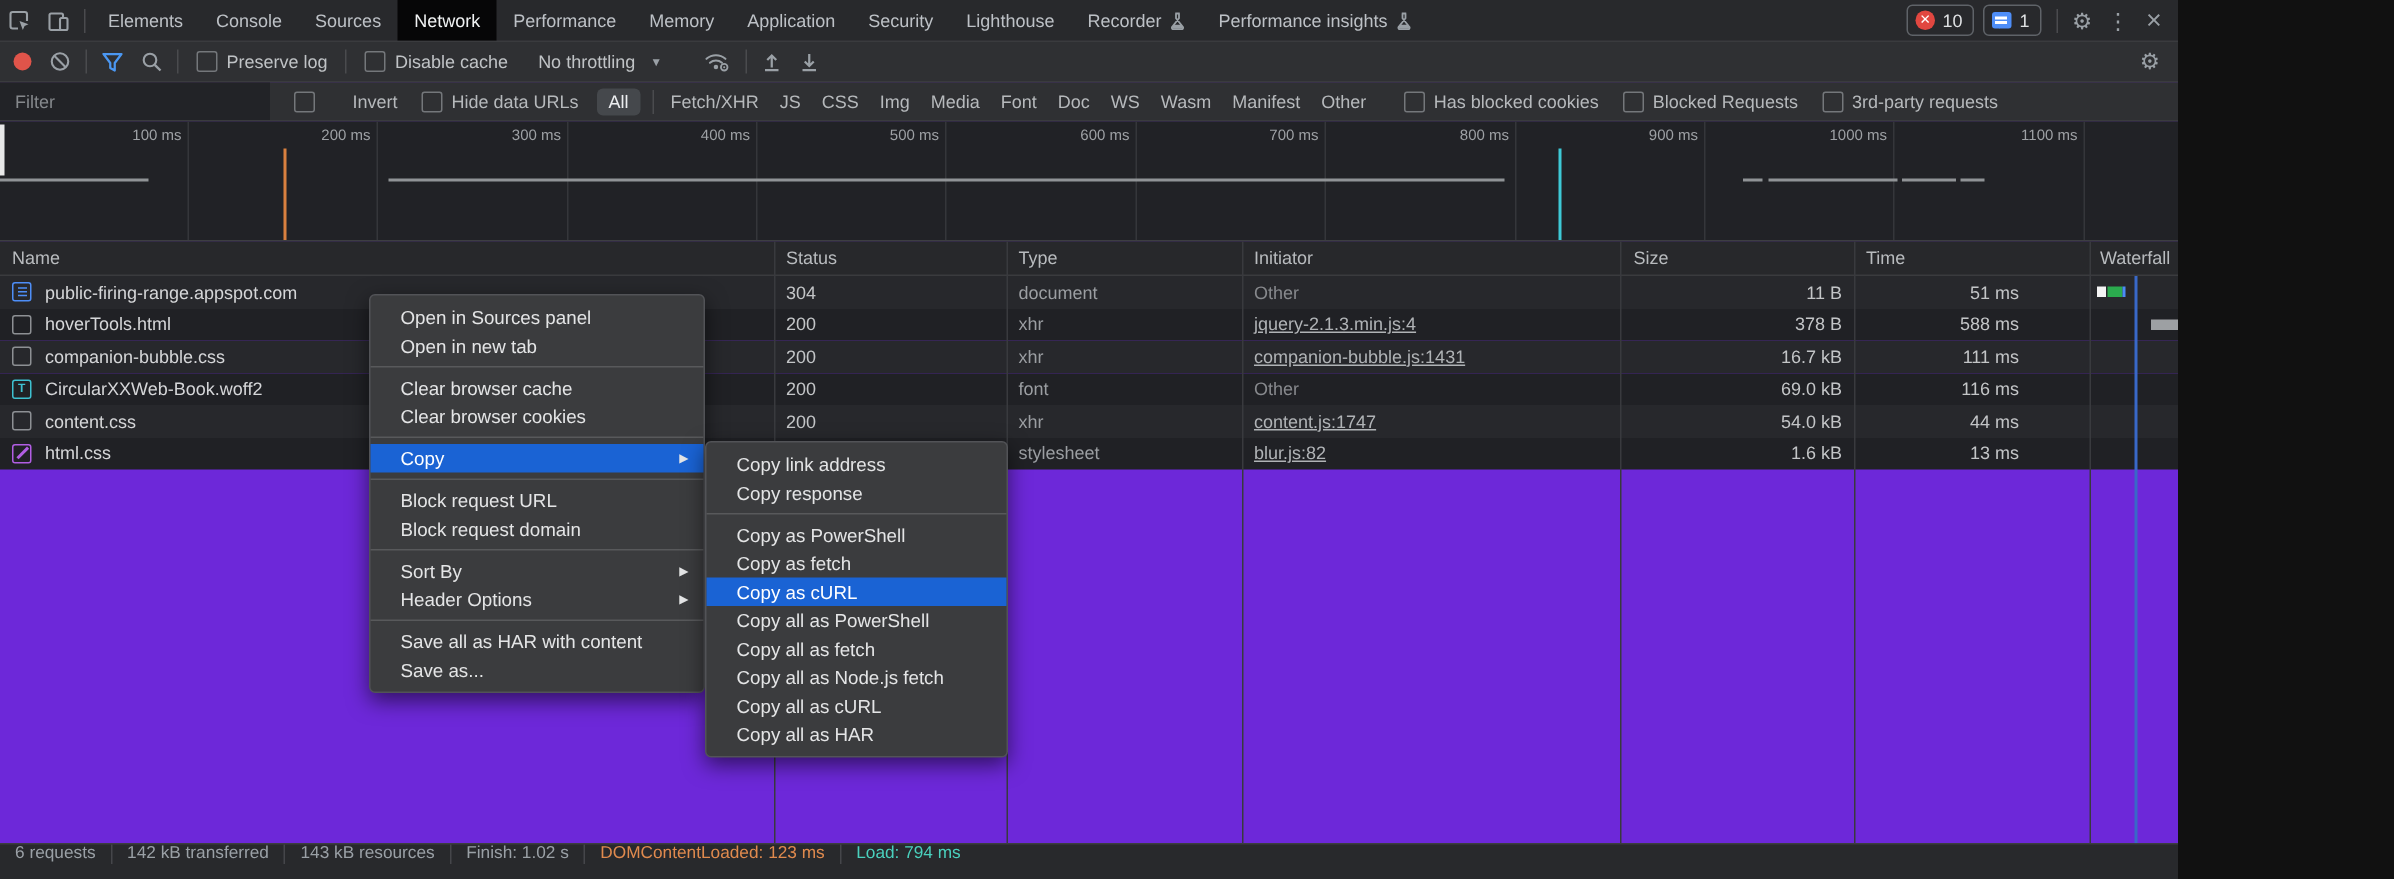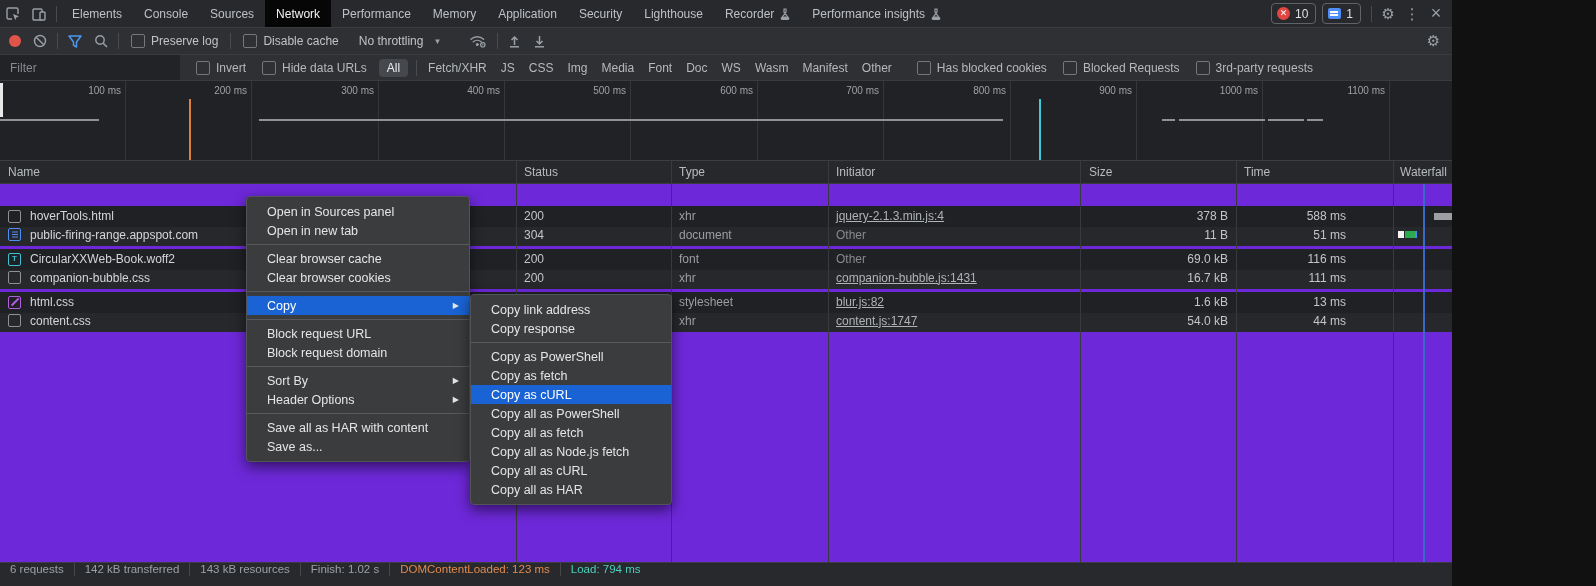--- a/index.html
+++ b/index.html
@@ -43,21 +43,21 @@
   .ovline{position:absolute;top:38px;height:2px;background:#909396;}
   .ovmark{position:absolute;top:18px;bottom:0;width:2px;}
   .ovhandle{position:absolute;left:0;top:2px;width:3px;height:34px;background:#e8e8e8;}
   
   .thead{position:absolute;top:161px;left:0;right:0;height:22px;background:#27282b;
     border-bottom:1px solid #3a3b3e;font-size:12px;color:#b8bbbe;}
   .thcell{position:absolute;top:0;height:22px;display:flex;align-items:center;}
   .colsep{position:absolute;top:161px;height:401px;width:1px;background:#393a3e;z-index:2;}
   .wfline{position:absolute;top:184px;height:378px;z-index:2;}
   .row{position:absolute;left:0;width:1596px;height:21.5px;font-size:12px;z-index:1;}
-  .row.odd{background:#27282c;margin-top:40px;}
+  .row.odd{background:#27282c;}
   .row.even{background:#202125;}
   .cell{position:absolute;top:0;height:21.5px;display:flex;align-items:center;white-space:nowrap;}
   .c-name{left:30px;color:#d5d6d8;}
   .c-status{left:524px;}
   .c-type{left:679px;color:#9b9ea2;}
   .c-init{left:836px;color:#87898d;}
   .c-init.link{color:#b0b3b6;text-decoration:underline;}
   .c-size{left:1088px;width:140px;justify-content:flex-end;}
   .c-time{left:1197px;width:149px;justify-content:flex-end;}
   .ficon{position:absolute;left:8px;top:4px;width:11px;height:11px;border-radius:2px;border:1.5px solid #8d9094;
@@ -217,21 +217,21 @@
     </span>
     <span class="tool toolright">
         <span style="font-size:15px;color:#9aa0a6;">⚙</span>
       </span>
   </div>
 
   <div class="filterbar">
     <span class="filterinput">
         <span>Filter</span>
       </span>
-    <span class="cbl" style="margin-left:8px;">
+    <span class="cbl" style="margin-left:8px;gap:19px;">
         <span class="cb"></span>
         <span>Invert</span>
       </span>
     <span class="cbl">
         <span class="cb"></span>
         <span>Hide data URLs</span>
       </span>
     <span class="ftype selpill">All</span>
     <span class="vdiv"></span>
     <span class="ftype">Fetch/XHR</span>

